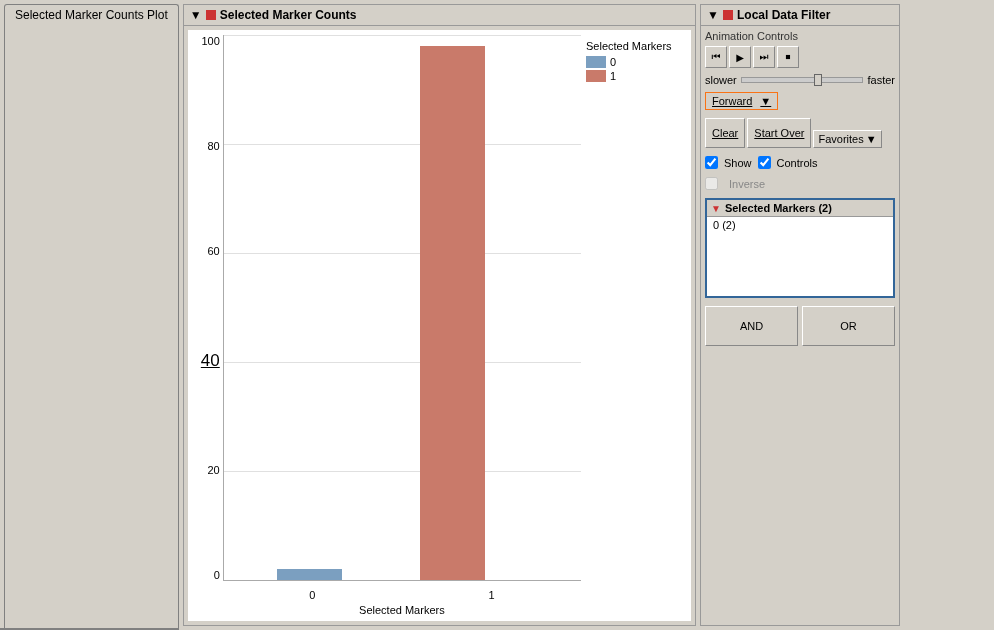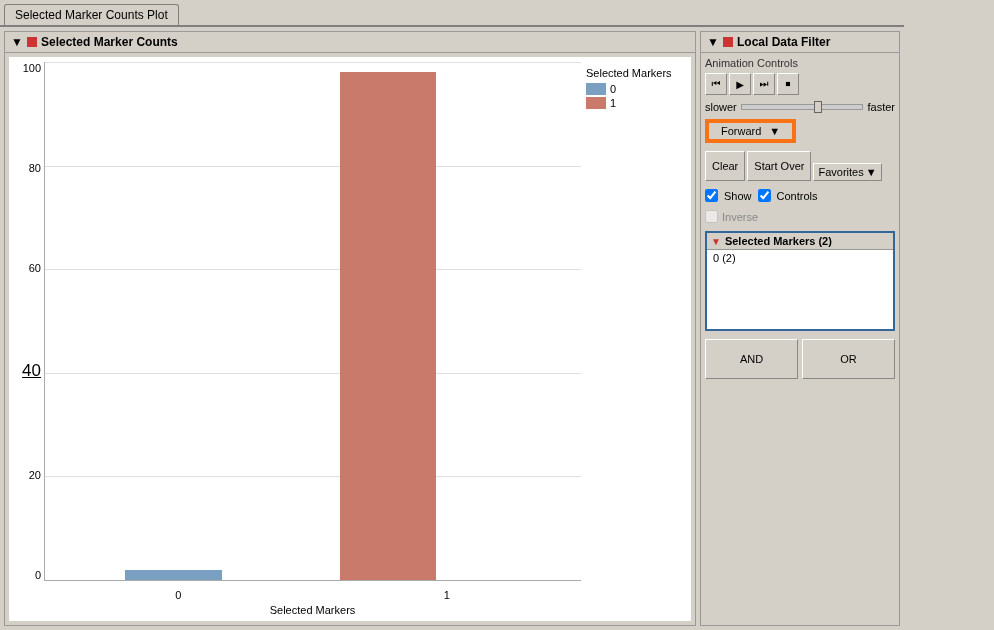--- a/index.html
+++ b/index.html
@@ -10,21 +10,21 @@
       width: 994px;
       height: 630px;
       overflow: hidden;
     }
 
     .window {
       width: 904px;
       height: 630px;
       background: #d4d0c8;
       display: flex;
-      flex-direction: column;
+      flex-direction: row;
     }
 
     .tab-bar {
       display: flex;
       background: #d4d0c8;
       padding: 4px 0 0 4px;
       border-bottom: 2px solid #808080;
     }
 
     .tab {
@@ -158,43 +158,45 @@
       top: -4px;
       left: 60%;
     }
 
     .dropdown-row {
       margin-bottom: 4px;
     }
 
     .dropdown {
       background: #d4d0c8;
-      border: 4px solid #f97316;
-      padding: 2px 12px;
+      border: 1px solid #f97316;
+      padding: 2px 6px;
       font-size: 11px;
       cursor: pointer;
       display: inline-flex;
       align-items: center;
       gap: 8px;
+      text-decoration: underline;
     }
 
     .action-buttons {
       display: flex;
       gap: 2px;
       margin-bottom: 4px;
     }
 
     .action-btn {
       background: #d4d0c8;
       border: 1px solid #888;
       border-top-color: #fff;
       border-left-color: #fff;
       padding: 2px 6px;
       font-size: 11px;
       cursor: pointer;
+      text-decoration: underline;
     }
 
     .fav-btn {
       background: #d4d0c8;
       border: 1px solid #888;
       border-top-color: #fff;
       border-left-color: #fff;
       padding: 2px 4px;
       font-size: 11px;
       cursor: pointer;
@@ -372,21 +374,21 @@
 
         <div class="checkbox-row">
           <input type="checkbox" checked="" style="">
           <label>Show</label>
           <input type="checkbox" checked="" style="">
           <label>Controls</label>
         </div>
 
         <div class="inverse-row">
           <input type="checkbox" disabled="" style="">
-          <label style="color:#888;">Inverse</label>
+          <label style="color:#888;margin-left:7px;">Inverse</label>
         </div>
 
         <div class="filter-list-container">
           <div class="filter-list-header">
             <span style="color:#cc3333; font-size:10px;">▼</span>
             <span>Selected Markers (2)</span>
           </div>
           <div class="filter-list-item">0 (2)</div>
         </div>
 

